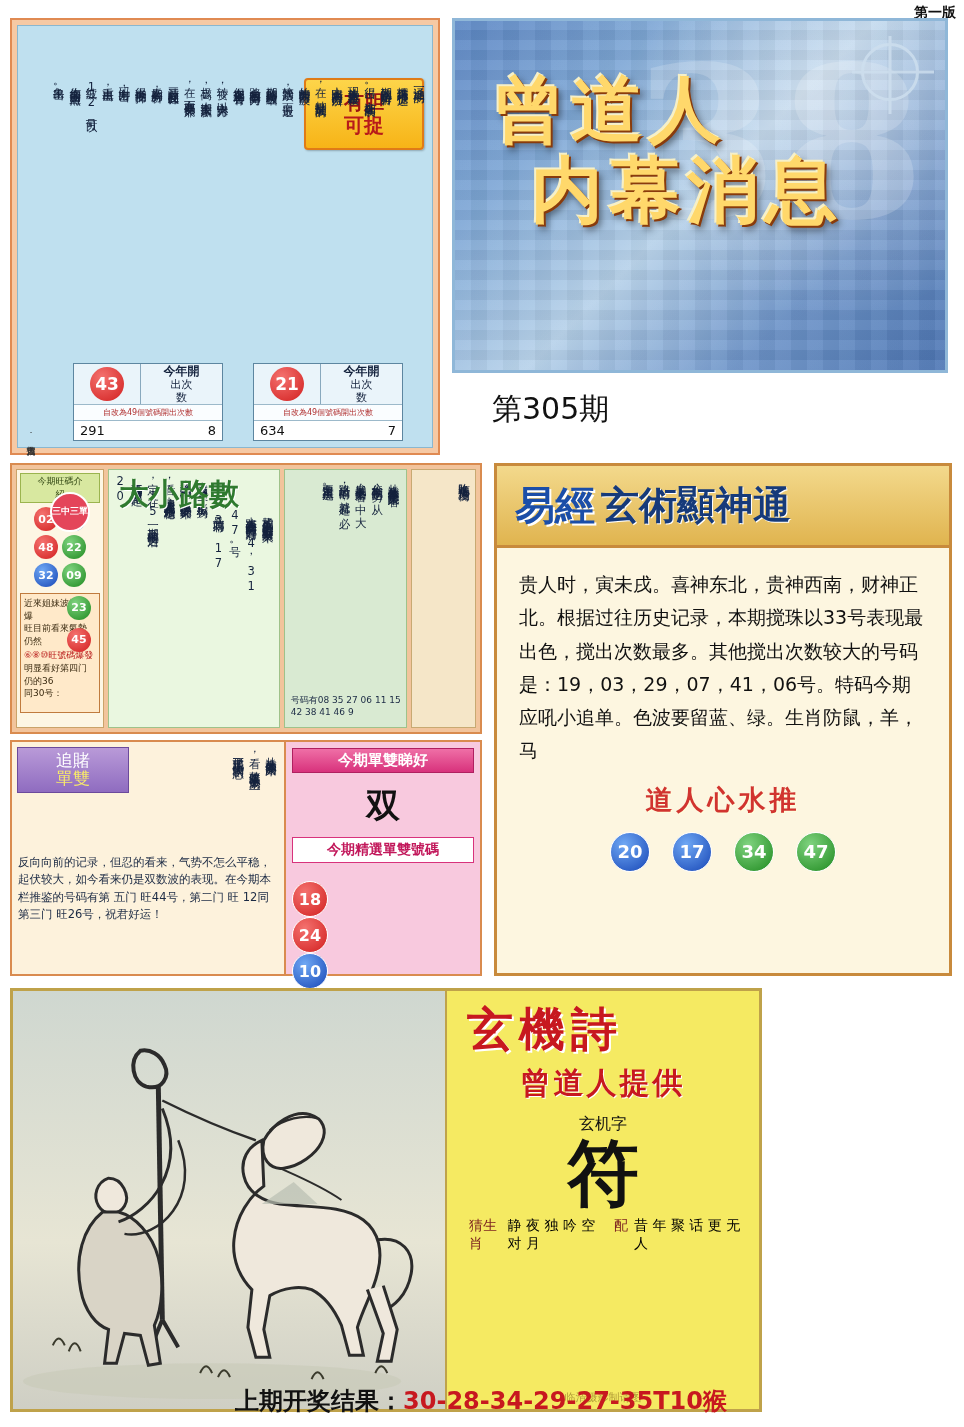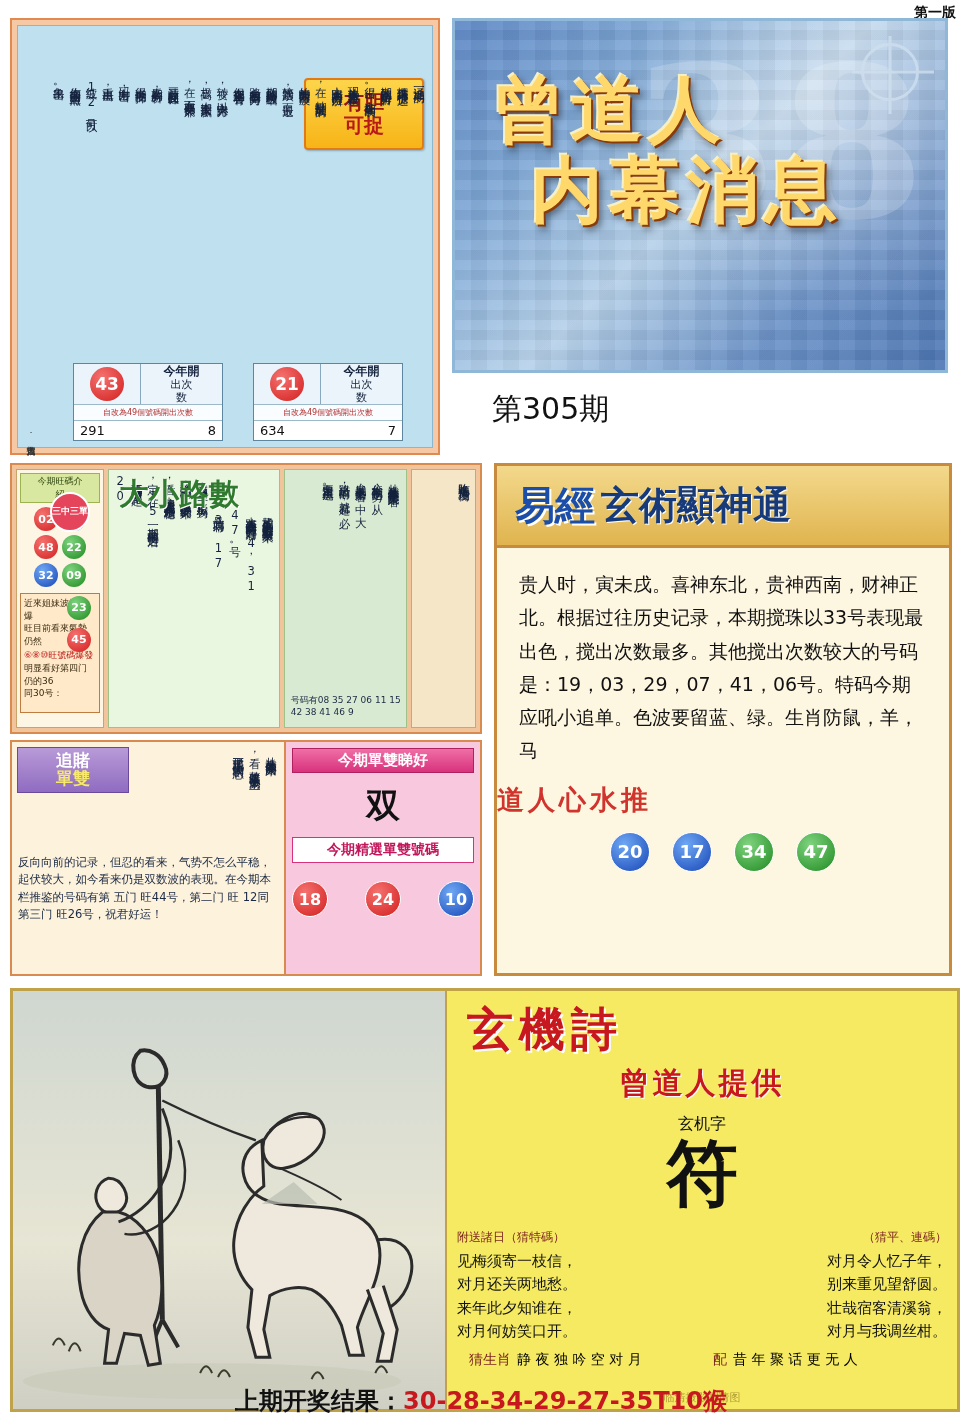--- a/index.html
+++ b/index.html
@@ -231,21 +231,21 @@
     position: absolute; left: 10px; top: 740px;
     width: 472px; height: 236px;
     background: #fdf2dc;
     border: 2px solid #d98b4f;
     display: flex;
   }
   .zd-left { width: 272px; padding: 5px; position: relative; }
   .zd-badge {
     width: 112px; height: 46px;
     background: linear-gradient(#b99ad8, #8f6cc0);
-    color: #fff; font-weight: bold; font-size: 17px;
+    color: #fff; font-weight: normal; font-size: 17px;
     display: flex; flex-direction: column; align-items: center; justify-content: center;
     border: 1px solid #6b4a9c; line-height: 1.05;
   }
   .zd-badge .b2 { color: #f7e96a; }
   .zd-text {
     position: absolute; left: 120px; top: 6px; width: 146px;
     display: flex; flex-direction: row-reverse; gap: 2px; height: 100px;
   }
   .zd-para {
     position: absolute; left: 6px; top: 112px; width: 258px;
@@ -264,21 +264,21 @@
   .zd-big {
     text-align: center; font-size: 34px; font-weight: bold; color: #111;
     margin: 10px 0 8px;
     font-family: "DejaVu Serif", serif;
   }
   .zd-band2 {
     background: #ffffff; color: #c2185b; font-weight: bold;
     font-size: 14px; text-align: center; padding: 3px 0;
     border: 1px solid #d8327c;
   }
-  .zd-balls { display: flex; justify-content: space-between; margin-top: 18px; }
+  .zd-balls { display: flex; justify-content: flex-start; margin-top: 18px; flex-direction: column; }
   .zd-balls .ball { width: 36px; height: 36px; font-size: 16px; border: 1px solid #fff; }
 
   
   .panel-yijing {
     position: absolute; left: 494px; top: 463px;
     width: 458px; height: 513px;
     background: #fdf6e0;
     border: 3px solid #c88a3c;
   }
   .yj-head {
@@ -298,33 +298,33 @@
     font-family: "DejaVu Serif", serif;
     margin-left: 6px;
     text-shadow: 1px 1px 0 #fff;
   }
   .yj-body {
     padding: 20px 22px 0 22px;
     font-size: 19px; line-height: 1.75; color: #111;
     font-family: "DejaVu Sans", sans-serif;
   }
   .yj-sign {
-    margin-top: 14px;
+    text-align: center; margin-top: 14px;
     font-size: 27px; font-weight: bold; color: #d1342f;
     font-family: "DejaVu Serif", serif;
     letter-spacing: 4px;
     text-shadow: 1px 1px 0 #ffd;
   }
   .yj-balls { display: flex; justify-content: center; gap: 22px; margin-top: 14px; }
   .yj-balls .ball { width: 40px; height: 40px; font-size: 18px; border: 1px solid #fff; }
 
   
   .panel-bottom {
     position: absolute; left: 10px; top: 988px;
-    width: 950px; height: 424px;
+    width: 752px; height: 424px;
     border: 3px solid #bfa24a;
     display: flex;
     background: #f7f0c6;
   }
   .bp-left {
     width: 434px;
     background: linear-gradient(#cfd7d0, #e7e5d4 60%, #cfcfc4);
     border-right: 2px solid #bfa24a;
     position: relative; overflow: hidden;
   }
@@ -609,36 +609,20 @@
         <path d="M250 214 L282 192 L306 214 Z" fill="#b9bfb2" opacity=".7"></path>
       </svg>
     </div>
 
     <div class="bp-right">
       <div class="xjs-title">玄機詩</div>
       <div class="xjs-sub">曾道人提供</div>
       <div class="xjz-label">玄机字</div>
       <div class="xjz-char">符</div>
 
-      <div class="poem-wrap">
-        <div class="poem-col">
-          <div class="poem-head">附送諸日（猜特碼）</div>
-          <div class="poem-line">见梅须寄一枝信，</div>
-          <div class="poem-line">对月还关两地愁。</div>
-          <div class="poem-line">来年此夕知谁在，</div>
-          <div class="poem-line">对月何妨笑口开。</div>
-        </div>
-        <div class="poem-col right">
-          <div class="poem-head">（猜平、連碼）</div>
-          <div class="poem-line">对月令人忆子年，</div>
-          <div class="poem-line">别来重见望舒圆。</div>
-          <div class="poem-line">壮哉宿客清溪翁，</div>
-          <div class="poem-line">对月与我调丝柑。</div>
-        </div>
-      </div>
 
       <div class="bp-foot">
         <div style="flex:1; display:flex; gap:6px;">
           <span class="lab">猜生肖</span>
           <span>静 夜 独 吟 空 对 月</span>
         </div>
         <div style="flex:1; display:flex; gap:6px;">
           <span class="lab">配</span>
           <span>昔 年 聚 话 更 无 人</span>
         </div>

